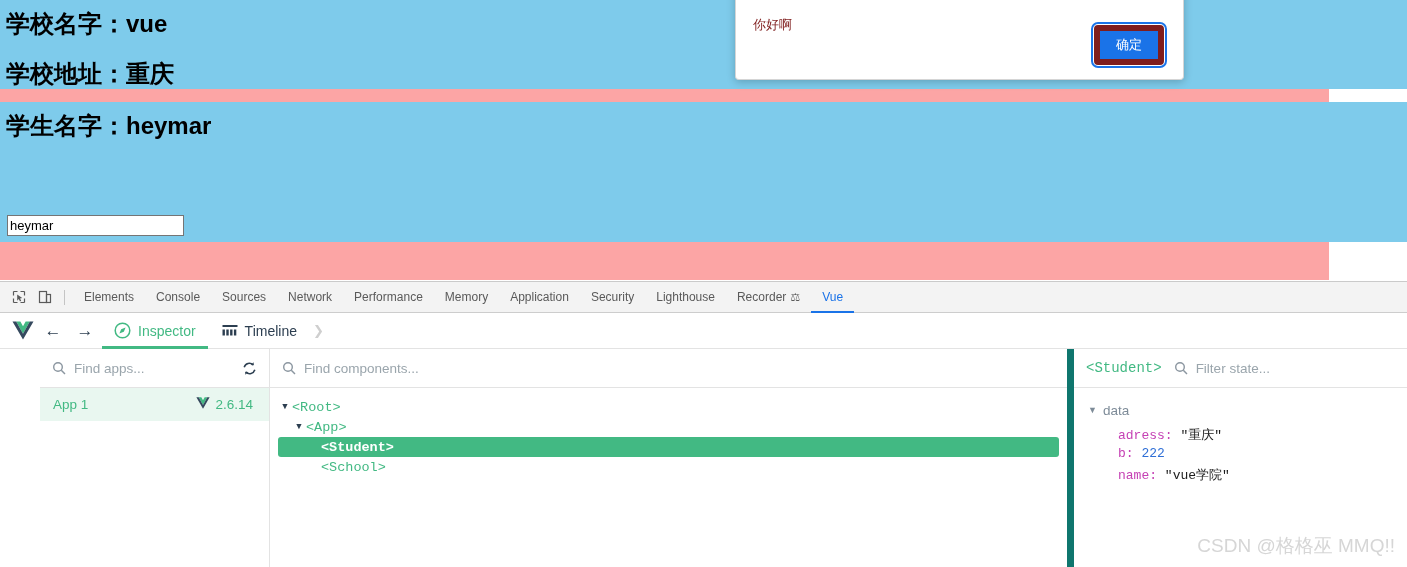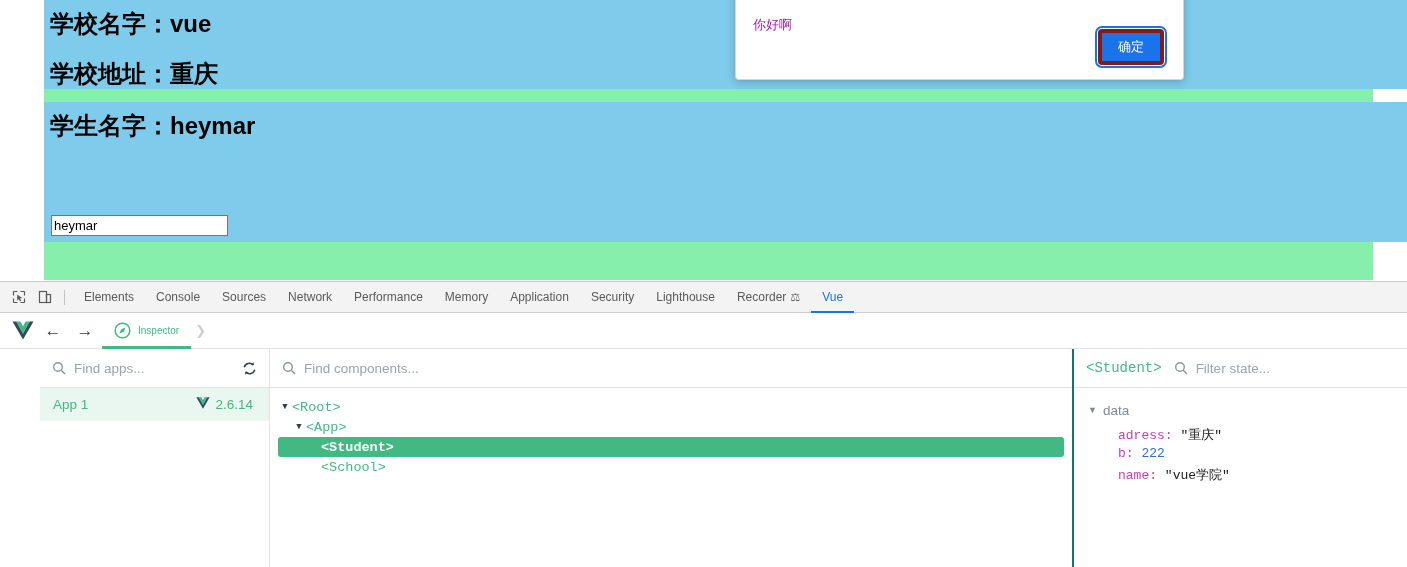--- a/index.html
+++ b/index.html
@@ -7,22 +7,21 @@
     margin: 0; padding: 0;
     width: 1407px; height: 567px;
     overflow: hidden;
     background: #ffffff;
     font-family: "Liberation Sans", "DejaVu Sans", sans-serif;
   }
 
   
   #page-region {
     position: absolute; left: 0; top: 0; width: 1329px; height: 280px;
-    background: #86efac;
-    margin-left: 44px;
+    background: #fca5a5;
   }
   .panel-school {
     position: absolute; left: 0; top: 0; width: 1407px; height: 89px;
     background: #7ecbeb;
   }
   .panel-student {
     position: absolute; left: 0; top: 102px; width: 1407px; height: 140px;
     background: #7ecbeb;
   }
   .field-line {
@@ -56,28 +55,28 @@
     width: 449px; height: 96px;
     background: #ffffff;
     border: 1px solid #d5d5d5;
     border-top: none;
     border-radius: 0 0 4px 4px;
     box-shadow: 0 2px 8px rgba(0,0,0,0.22);
     z-index: 30;
   }
   .alert-text {
     position: absolute; left: 17px; top: 32px;
-    font-size: 13px; color: #a21caf;
+    font-size: 13px; color: #7f1d1d;
     font-family: Liberation Mono, monospace;
   }
   .alert-ok-btn {
     position: absolute; right: 19px; bottom: 14px;
     background: #1a73e8;
     color: #ffffff;
-    border: 4px solid #7f1d1d;
+    border: 6px solid #7f1d1d;
     outline: 2px solid #1a73e8;
     outline-offset: 1px;
     border-radius: 4px;
     font-size: 13px;
     padding: 5px 16px;
     cursor: default;
     font-family: "Liberation Sans", "DejaVu Sans", sans-serif;
   }
 
   
@@ -135,39 +134,39 @@
   .vue-logo { width: 26px; height: 24px; display:flex; align-items:center; justify-content:center; }
   .nav-arrow {
     width: 30px; height: 30px;
     display: flex; align-items: center; justify-content: center;
     font-size: 17px; color: #2c3e50; cursor: default;
   }
   .vue-tab {
     display: flex; align-items: center; gap: 7px;
     height: 36px;
     padding: 0 12px;
-    font-size: 10px;
+    font-size: 14px;
     color: #2c3e50;
     cursor: default;
     white-space: nowrap;
   }
   .vue-tab.green { color: #42b983; }
   .vue-tab.underlined { box-shadow: inset 0 -3px 0 #42b983; }
   .vue-chevron { color: #cfcfcf; font-size: 13px; padding: 0 2px; }
   .vt-icon { display: flex; align-items: center; }
 
   
   .vue-body {
     position: relative;
     height: 218px;
     display: flex;
     padding-left: 40px;
   }
   .col-apps { width: 230px; border-right: 1px solid #e3e3e3; position: relative; }
-  .col-tree { flex: 1; border-right: 2px solid #0f766e; position: relative; }
+  .col-tree { flex: 1; border-right: 7px solid #0f766e; position: relative; }
   .col-state { width: 333px; position: relative; }
 
   .col-header {
     height: 39px;
     display: flex;
     align-items: center;
     gap: 8px;
     padding: 0 12px;
     border-bottom: 1px solid #e3e3e3;
     background: #fff;
@@ -357,20 +356,32 @@
     <div class="vue-tab green underlined">
       <span class="vt-icon">
         <svg width="17" height="17" viewBox="0 0 17 17">
           <circle cx="8.5" cy="8.5" r="7.3" fill="none" stroke="#42b983" stroke-width="1.5"></circle>
           <path d="M11.6 5.4L7.2 7.2 5.4 11.6 9.8 9.8z" fill="#42b983"></path>
         </svg>
       </span>
       <span>Inspector</span>
     </div>
 
+    <div class="vue-tab">
+      <span class="vt-icon">
+        <svg width="16" height="14" viewBox="0 0 16 14">
+          <rect x="0.5" y="1" width="15" height="2" fill="#2c3e50"></rect>
+          <rect x="0.5" y="5.5" width="2.4" height="6" fill="#2c3e50"></rect>
+          <rect x="4.3" y="5.5" width="2.4" height="6" fill="#2c3e50"></rect>
+          <rect x="8.1" y="5.5" width="2.4" height="6" fill="#2c3e50"></rect>
+          <rect x="11.9" y="5.5" width="2.4" height="6" fill="#2c3e50"></rect>
+        </svg>
+      </span>
+      <span>Timeline</span>
+    </div>
 
     <span class="vue-chevron">❯</span>
 
   </div>
 
   <div class="vue-body">
 
     <div class="col-apps">
       <div class="col-header">
         <span class="srch-icon">
@@ -459,13 +470,14 @@
           </div>
           <div class="state-row">
             <span class="k">name</span><span class="k">:</span>
             <span class="str">"vue学院"</span>
           </div>
         </div>
       </div>
     </div>
   </div>
 
+  <div class="watermark">CSDN @格格巫 MMQ!!</div>
 </div>
 
 </body></html>

